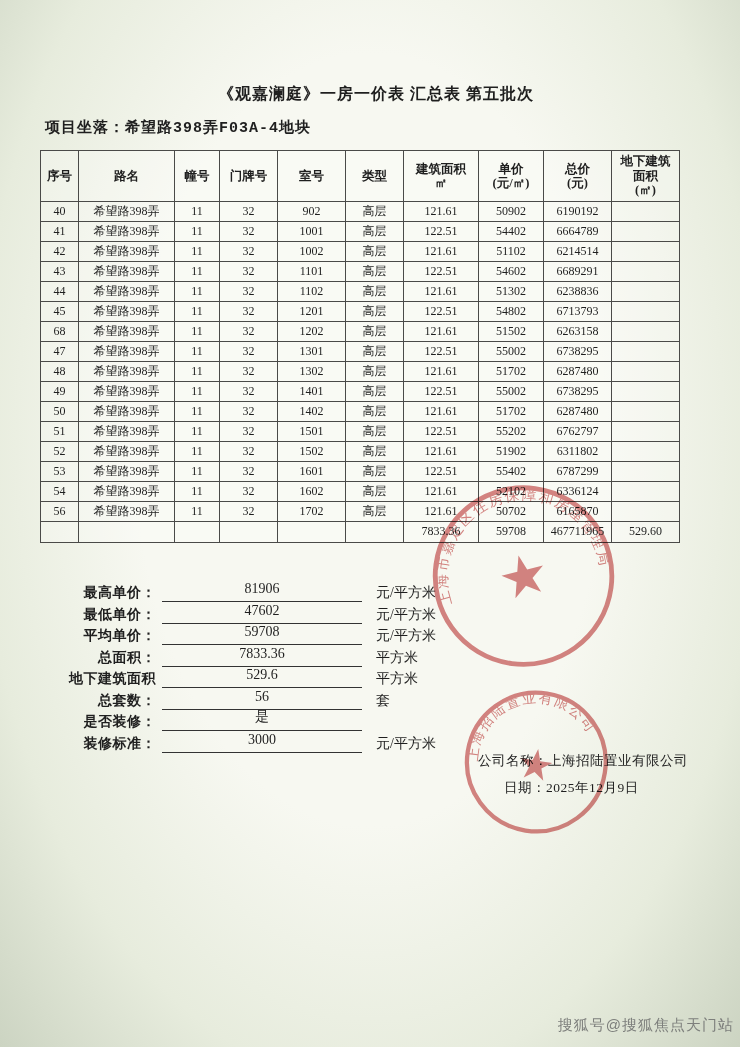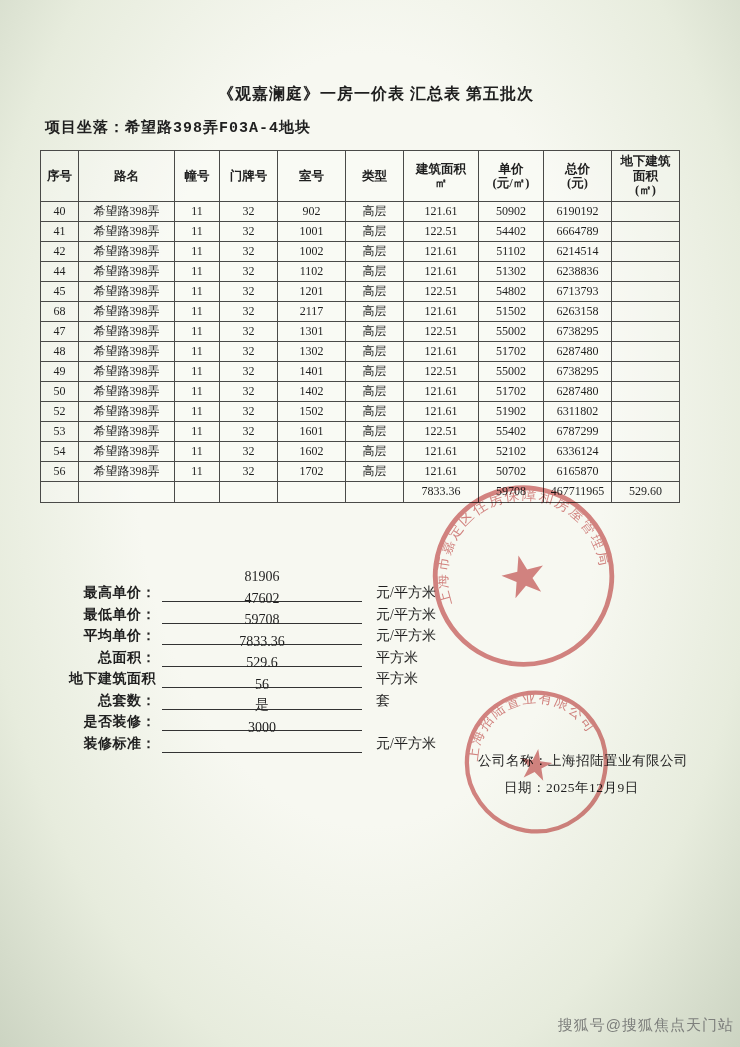--- a/index.html
+++ b/index.html
@@ -35,21 +35,21 @@
   }
   .price-table .total-row td{height:20px;}
   .summary{position:absolute;top:583px;left:36px;}
   .summary-row{
     display:flex;align-items:flex-end;height:19px;margin-bottom:2.5px;
     font-size:14px;
   }
   .summary-label{width:120px;text-align:right;font-weight:bold;letter-spacing:0.5px;}
   .summary-value{
     width:200px;margin-left:6px;text-align:center;
-    border-bottom:1.5px solid #333;padding-bottom:16px;margin-top:17px;
+    border-bottom:1.5px solid #333;padding-bottom:4px;margin-top:17px;
   }
   .summary-unit{width:110px;padding-left:14px;}
   .company{position:absolute;top:752px;left:478px;font-size:13.5px;}
   .company-line{margin-bottom:9px;letter-spacing:0.5px;}
   .company-line.date-line{padding-left:26px;}
   .stamp{position:absolute;opacity:0.62;mix-blend-mode:multiply;pointer-events:none;}
   .stamp1{left:428px;top:480px;transform:rotate(-14deg);}
   .stamp2{left:460px;top:686px;transform:rotate(9deg);}
   .watermark{
     position:absolute;right:6px;bottom:12px;
@@ -132,20 +132,32 @@
           <td>11</td>
           <td>32</td>
           <td>1002</td>
           <td>高层</td>
           <td>121.61</td>
           <td>51102</td>
           <td>6214514</td>
           <td></td>
         </tr>
         <tr class="data-row">
+          <td>43</td>
+          <td>希望路398弄</td>
+          <td>11</td>
+          <td>32</td>
+          <td>1101</td>
+          <td>高层</td>
+          <td>122.51</td>
+          <td>54602</td>
+          <td>6689291</td>
+          <td></td>
+        </tr>
+        <tr class="data-row">
           <td>44</td>
           <td>希望路398弄</td>
           <td>11</td>
           <td>32</td>
           <td>1102</td>
           <td>高层</td>
           <td>121.61</td>
           <td>51302</td>
           <td>6238836</td>
           <td></td>
@@ -160,21 +172,21 @@
           <td>122.51</td>
           <td>54802</td>
           <td>6713793</td>
           <td></td>
         </tr>
         <tr class="data-row">
           <td>68</td>
           <td>希望路398弄</td>
           <td>11</td>
           <td>32</td>
-          <td>2117</td>
+          <td>1202</td>
           <td>高层</td>
           <td>121.61</td>
           <td>51502</td>
           <td>6263158</td>
           <td></td>
         </tr>
         <tr class="data-row">
           <td>47</td>
           <td>希望路398弄</td>
           <td>11</td>
@@ -213,20 +225,32 @@
         <tr class="data-row">
           <td>50</td>
           <td>希望路398弄</td>
           <td>11</td>
           <td>32</td>
           <td>1402</td>
           <td>高层</td>
           <td>121.61</td>
           <td>51702</td>
           <td>6287480</td>
+          <td></td>
+        </tr>
+        <tr class="data-row">
+          <td>51</td>
+          <td>希望路398弄</td>
+          <td>11</td>
+          <td>32</td>
+          <td>1501</td>
+          <td>高层</td>
+          <td>122.51</td>
+          <td>55202</td>
+          <td>6762797</td>
           <td></td>
         </tr>
         <tr class="data-row">
           <td>52</td>
           <td>希望路398弄</td>
           <td>11</td>
           <td>32</td>
           <td>1502</td>
           <td>高层</td>
           <td>121.61</td>

